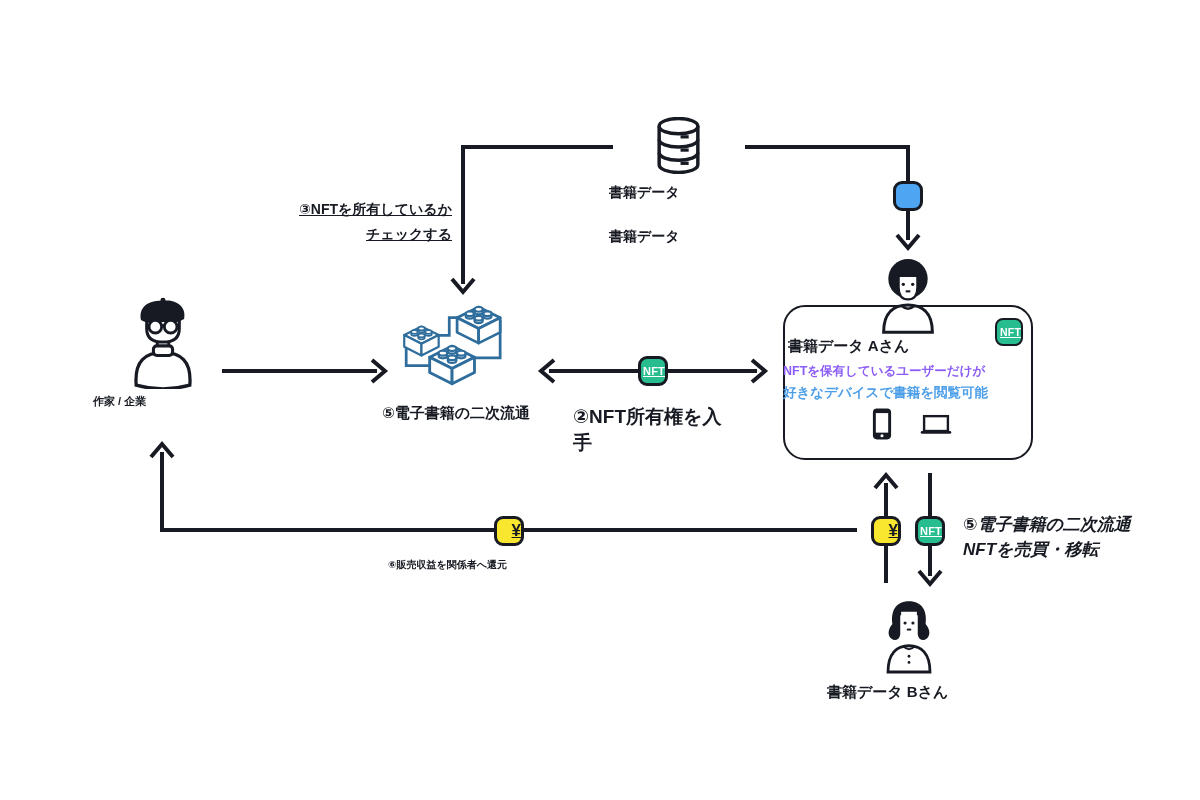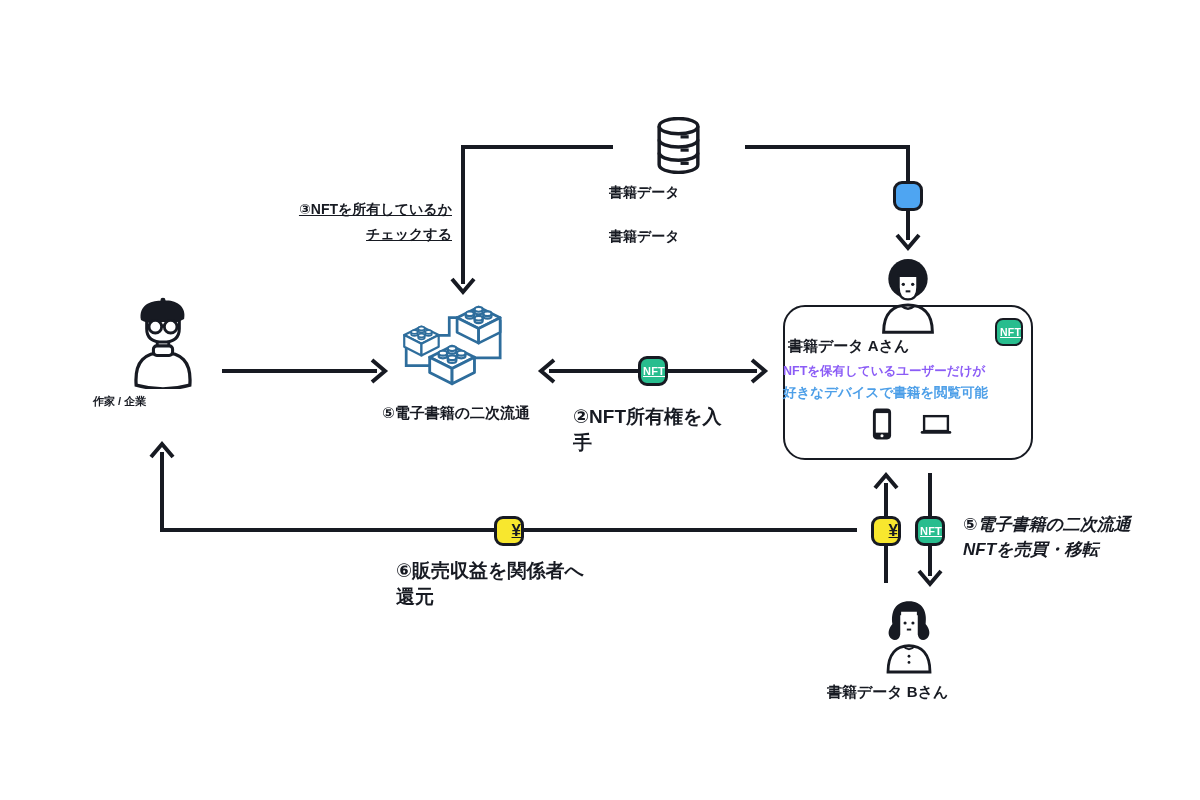--- a/index.html
+++ b/index.html
@@ -72,21 +72,21 @@
     </g>
   </svg>
   <div class="lbl center" style="left:609px;top:181px;width:140px;font-size:14px;line-height:22px;"><span>書籍データ</span><br>
        <span>書籍データ</span></div>
 
   <div class="lbl right" style="left:280px;top:197px;width:172px;font-size:14px;line-height:25px;text-decoration:underline;">③NFTを所有しているか
 チェックする</div>
   <div class="lbl center" style="left:573px;top:404px;width:160px;font-size:19px;">②NFT所有権を入手</div>
   <div class="lbl" style="left:963px;top:512px;width:200px;font-size:17px;line-height:25px;font-style:italic;">⑤電子書籍の二次流通
 NFTを売買・移転</div>
-  <div class="lbl center" style="left:396px;top:558px;width:200px;font-size:19px;">⑥販売収益を関係者へ還元</div>
+  <div class="lbl center" style="left:388px;top:558px;width:200px;font-size:10px;">⑥販売収益を関係者へ還元</div>
 
   <svg class="icon" style="left:126px;top:297px;" width="74" height="92" viewBox="0 0 76 96">
     <path d="M10,92 C8,66 20,58 38,58 C56,58 68,66 66,92 C48,97 28,97 10,92 Z" fill="#ffffff" stroke="#171a22" stroke-width="3.4"></path>
     <line x1="32" y1="46" x2="32" y2="53" stroke="#171a22" stroke-width="3"></line>
     <line x1="44" y1="46" x2="44" y2="53" stroke="#171a22" stroke-width="3"></line>
     <rect x="28" y="51" width="20" height="10" rx="3.5" fill="#ffffff" stroke="#171a22" stroke-width="3.2"></rect>
     <path d="M21,23 L21,33 C21,43 27,47 38,47 C49,47 55,43 55,33 L55,23" fill="#ffffff" stroke="#171a22" stroke-width="3.2"></path>
     <path d="M15,24 C12,7 28,3 38,4 C50,2 63,9 60,23 C50,29 44,26 38,26 C30,28 22,28 15,24 Z" fill="#171a22"></path>
     <circle cx="38" cy="3.5" r="2.6" fill="#171a22"></circle>
     <circle cx="30" cy="31" r="6.6" fill="#ffffff" stroke="#171a22" stroke-width="3"></circle>

